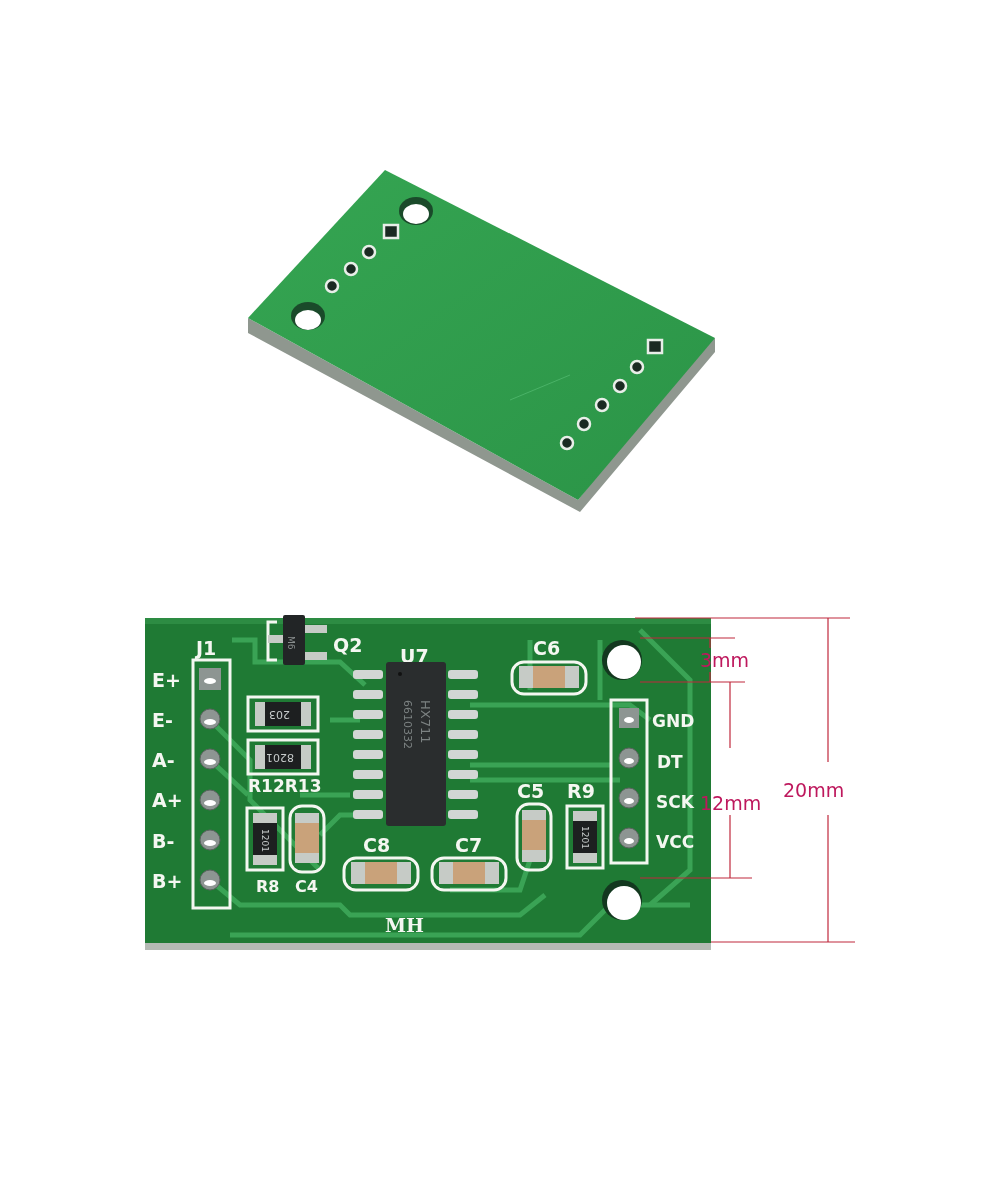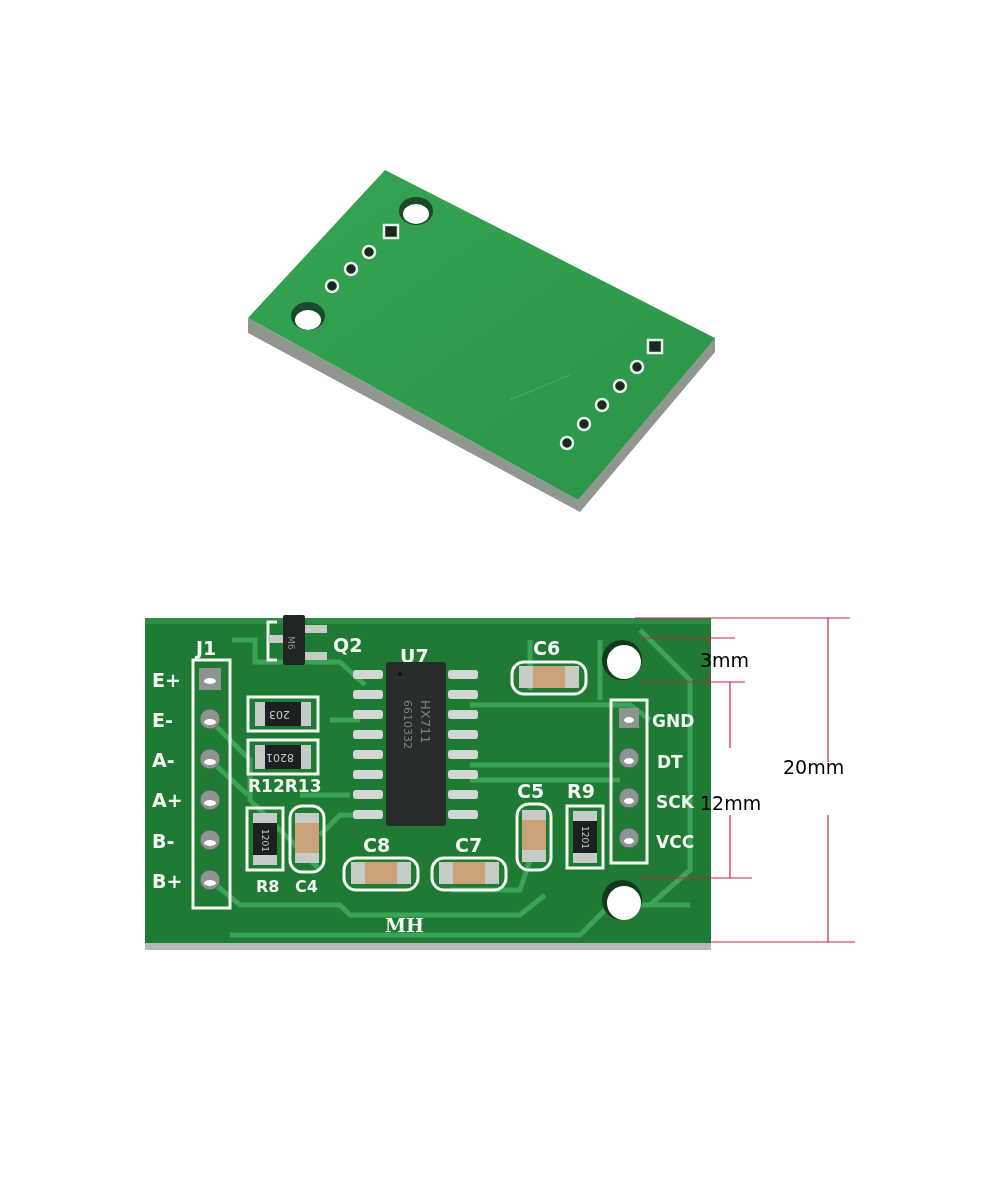--- a/index.html
+++ b/index.html
@@ -1,20 +1,20 @@
 <!DOCTYPE html>
 <html><head>
 <meta charset="utf-8">
 <style>
   html,body{margin:0;padding:0;background:#ffffff;}
   body{width:1000px;height:1200px;position:relative;overflow:hidden;font-family:"Liberation Sans",sans-serif;}
   .abs{position:absolute;}
   svg text{font-family:"DejaVu Sans","Liberation Sans",sans-serif;}
   .silk{fill:#f4f7f1;font-weight:bold;}
-  .dim-text{position:absolute;font-family:"DejaVu Sans",sans-serif;font-size:19px;color:#000000;}
+  .dim-text{position:absolute;font-family:"DejaVu Sans",sans-serif;font-size:19px;color:#be185d;}
 </style>
 </head>
 <body>
 
 <div class="abs" style="left:0;top:0;width:1000px;height:560px;">
   <svg width="1000" height="560" viewBox="0 0 1000 560">
     <defs>
       <linearGradient id="backg" x1="0" y1="0" x2="1" y2="1">
         <stop offset="0" stop-color="#35a552"></stop>
         <stop offset="1" stop-color="#2b9447"></stop>
@@ -250,13 +250,13 @@
       <line x1="640" y1="682" x2="745" y2="682"></line>
       <line x1="730" y1="682" x2="730" y2="748"></line>
       <line x1="730" y1="815" x2="730" y2="878"></line>
       <line x1="640" y1="878" x2="752" y2="878"></line>
     </g>
   </svg>
 </div>
 
 <div class="dim-text" style="left:700px;top:649px;">3mm</div>
 <div class="dim-text" style="left:700px;top:792px;">12mm</div>
-<div class="dim-text" style="left:783px;top:756px;text-align:right;">20mm</div>
+<div class="dim-text" style="left:783px;top:779px;text-align:right;">20mm</div>
 
 </body></html>

